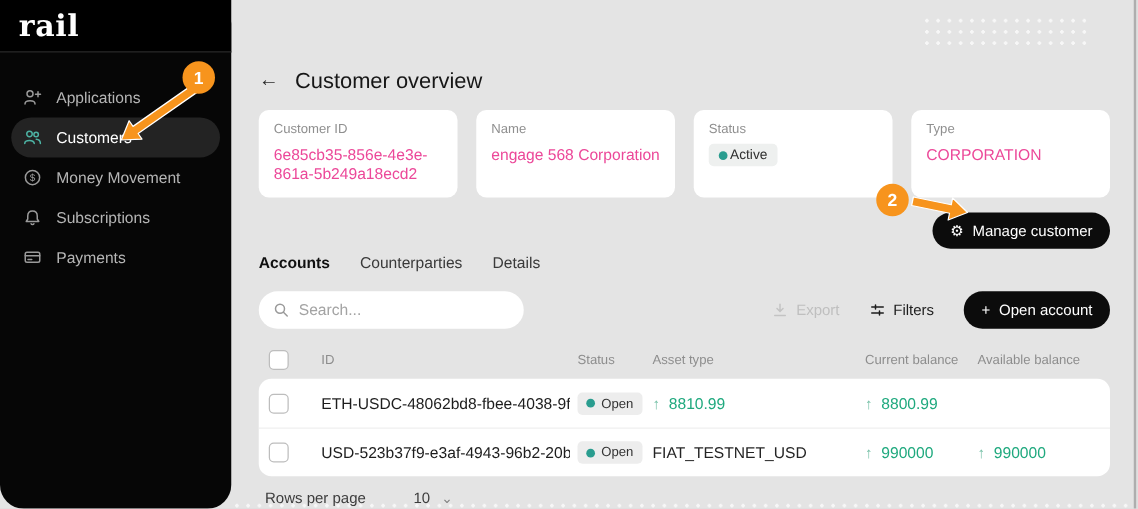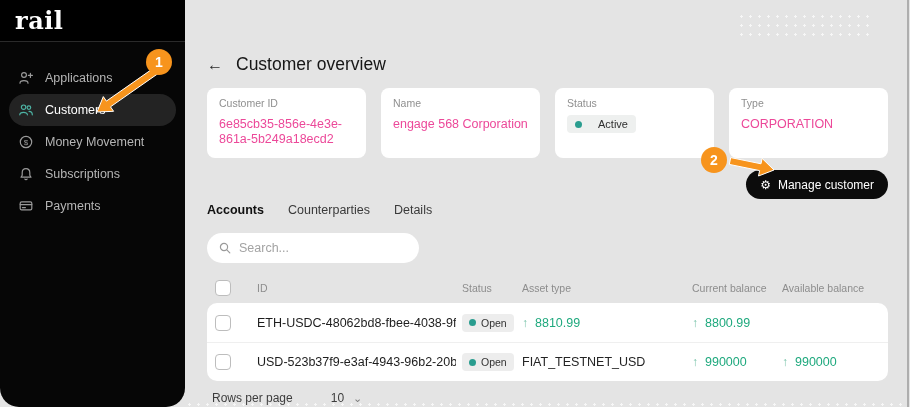--- a/index.html
+++ b/index.html
@@ -26,21 +26,21 @@
   .scroll-edge { position:absolute; right:1px; top:0; bottom:0; width:2px; background:#aeaeae; }
 
   .page-head { display:flex; align-items:center; gap:13px; }
   .back { font-size:16px; color:#2b2b2b; cursor:pointer; line-height:1; }
   .page-title { font-size:17.5px; font-weight:500; color:#161616; }
 
   .cards { display:flex; gap:15px; margin-top:13px; }
   .card { flex:1; background:#fff; border-radius:8px; padding:9px 12px 11px 12px; min-height:56px; }
   .card-label { font-size:10.5px; color:#8f8f8f; }
   .card-value { margin-top:8px; font-size:12.5px; color:#ec4899; line-height:1.2; }
-  .badge { display:inline-flex; align-items:center; gap:16px; background:#eef0ef; border-radius:4px;
+  .badge { display:inline-flex; align-items:center; gap:2px; background:#eef0ef; border-radius:4px;
            padding:3px 8px; font-size:11px; color:#2f2f2f; margin-top:6px; }
   .dot { width:7px; height:7px; border-radius:50%; background:#2a9d8f; }
 
   .manage-row { display:flex; justify-content:flex-end; margin-top:12px; }
   .btn-black { display:inline-flex; align-items:center; gap:7px; background:#0c0c0c; color:#fff;
                border-radius:16px; height:29px; padding:0 14px; font-size:12px; font-weight:500; cursor:pointer; }
   .btn-black .glyph { font-size:12px; line-height:1; }
 
   .tabs { display:flex; gap:24px; margin-top:4px; }
   .tab { font-size:12.5px; color:#3a3a3a; cursor:pointer; }
@@ -192,20 +192,38 @@
     </div>
 
     <div class="toolbar">
       <div class="search">
         <svg viewBox="0 0 12 12" width="12" height="12" fill="none" stroke="#9a9a9a" stroke-width="1.2" stroke-linecap="round">
           <circle cx="5" cy="5" r="3.6"></circle>
             <path d="M7.8 7.8 L10.8 10.8"></path>
         </svg>
         <input type="text" placeholder="Search..." style="">
       </div>
+      <div class="tool-right">
+        <span class="tool-btn disabled">
+          <svg viewBox="0 0 12 12" width="12" height="12" fill="none" stroke="#c3c3c3" stroke-width="1.2" stroke-linecap="round">
+            <path d="M6 1.4 v5.6 M3.6 4.8 L6 7.2 L8.4 4.8 M1.8 10.4 h8.4"></path>
+          </svg>
+          <span>Export</span>
+        </span>
+        <span class="tool-btn filters">
+          <svg viewBox="0 0 12 12" width="12" height="12" fill="none" stroke="#1d1d1d" stroke-width="1.2" stroke-linecap="round">
+            <path d="M1.4 3.6 h9.2 M1.4 8.4 h9.2 M4.4 2 v3.2 M7.6 6.8 v3.2"></path>
+          </svg>
+          <span>Filters</span>
+        </span>
+        <div class="btn-black" style="height:30px;">
+          <span class="glyph">+</span>
+          <span>Open account</span>
+        </div>
+      </div>
     </div>
 
     <div class="thead">
       <span class="checkbox"></span>
       <span>ID</span>
       <span>Status</span>
       <span>Asset type</span>
       <span>Current balance</span>
       <span>Available balance</span>
     </div>

